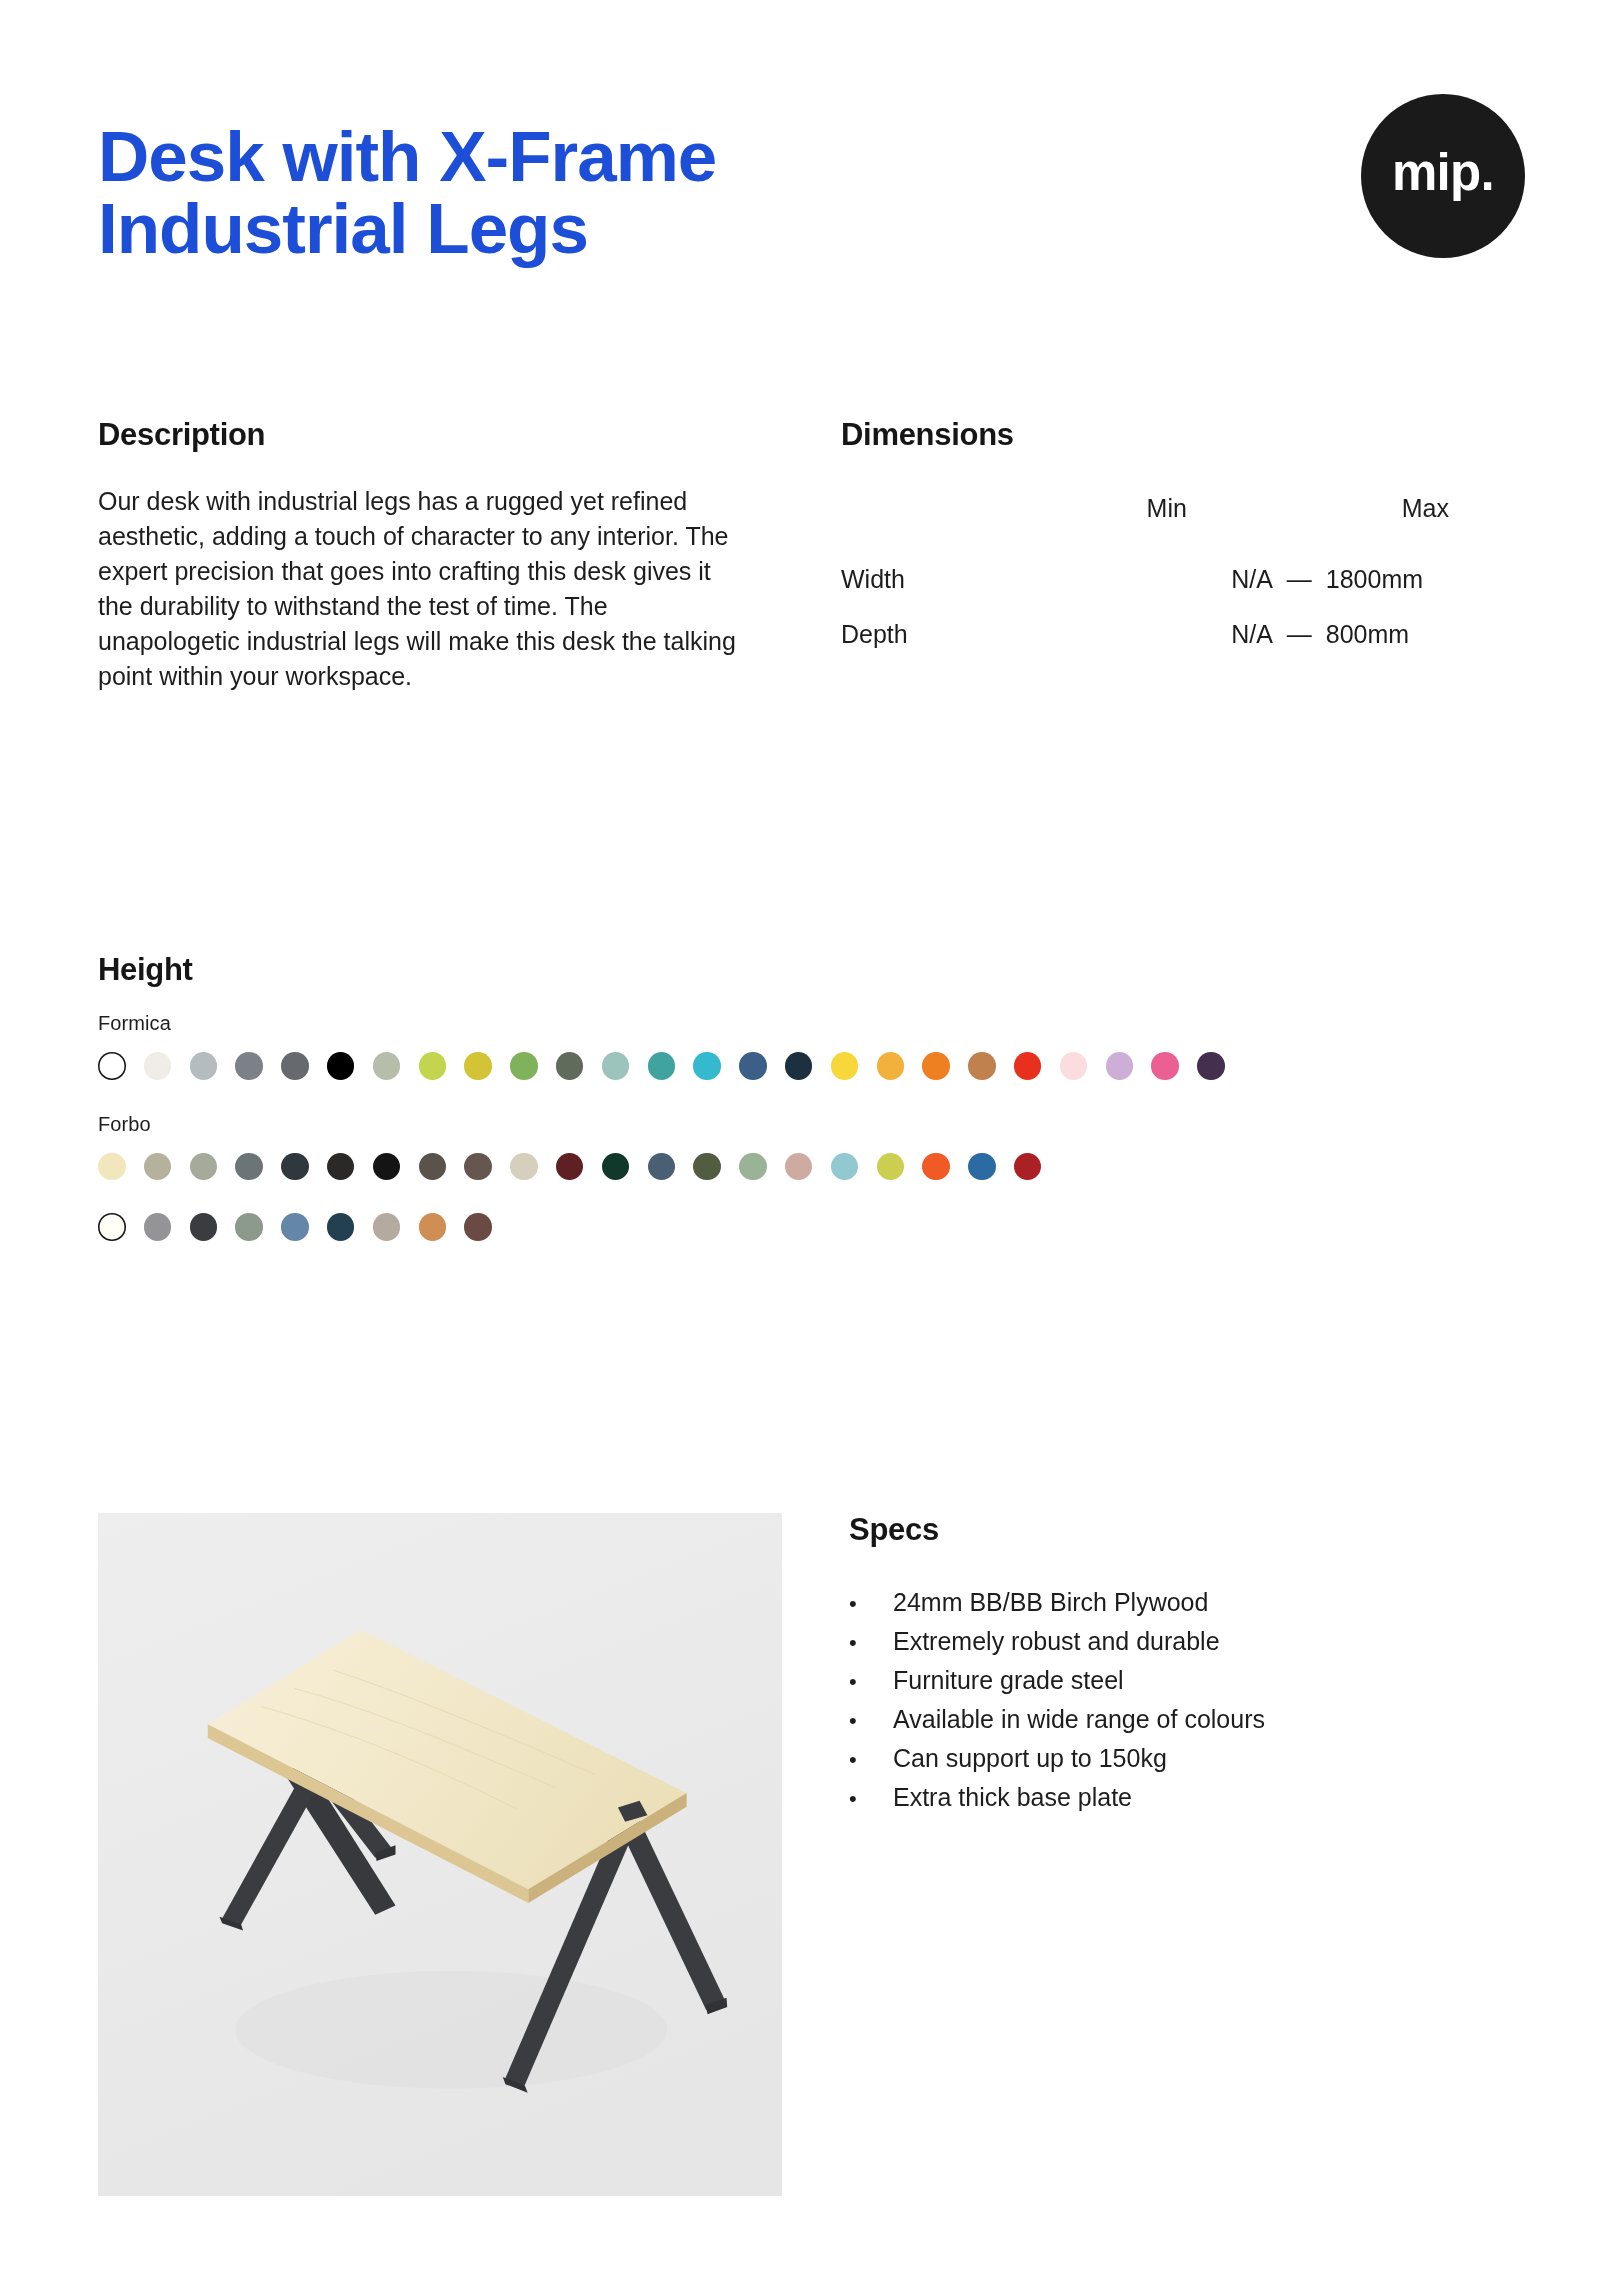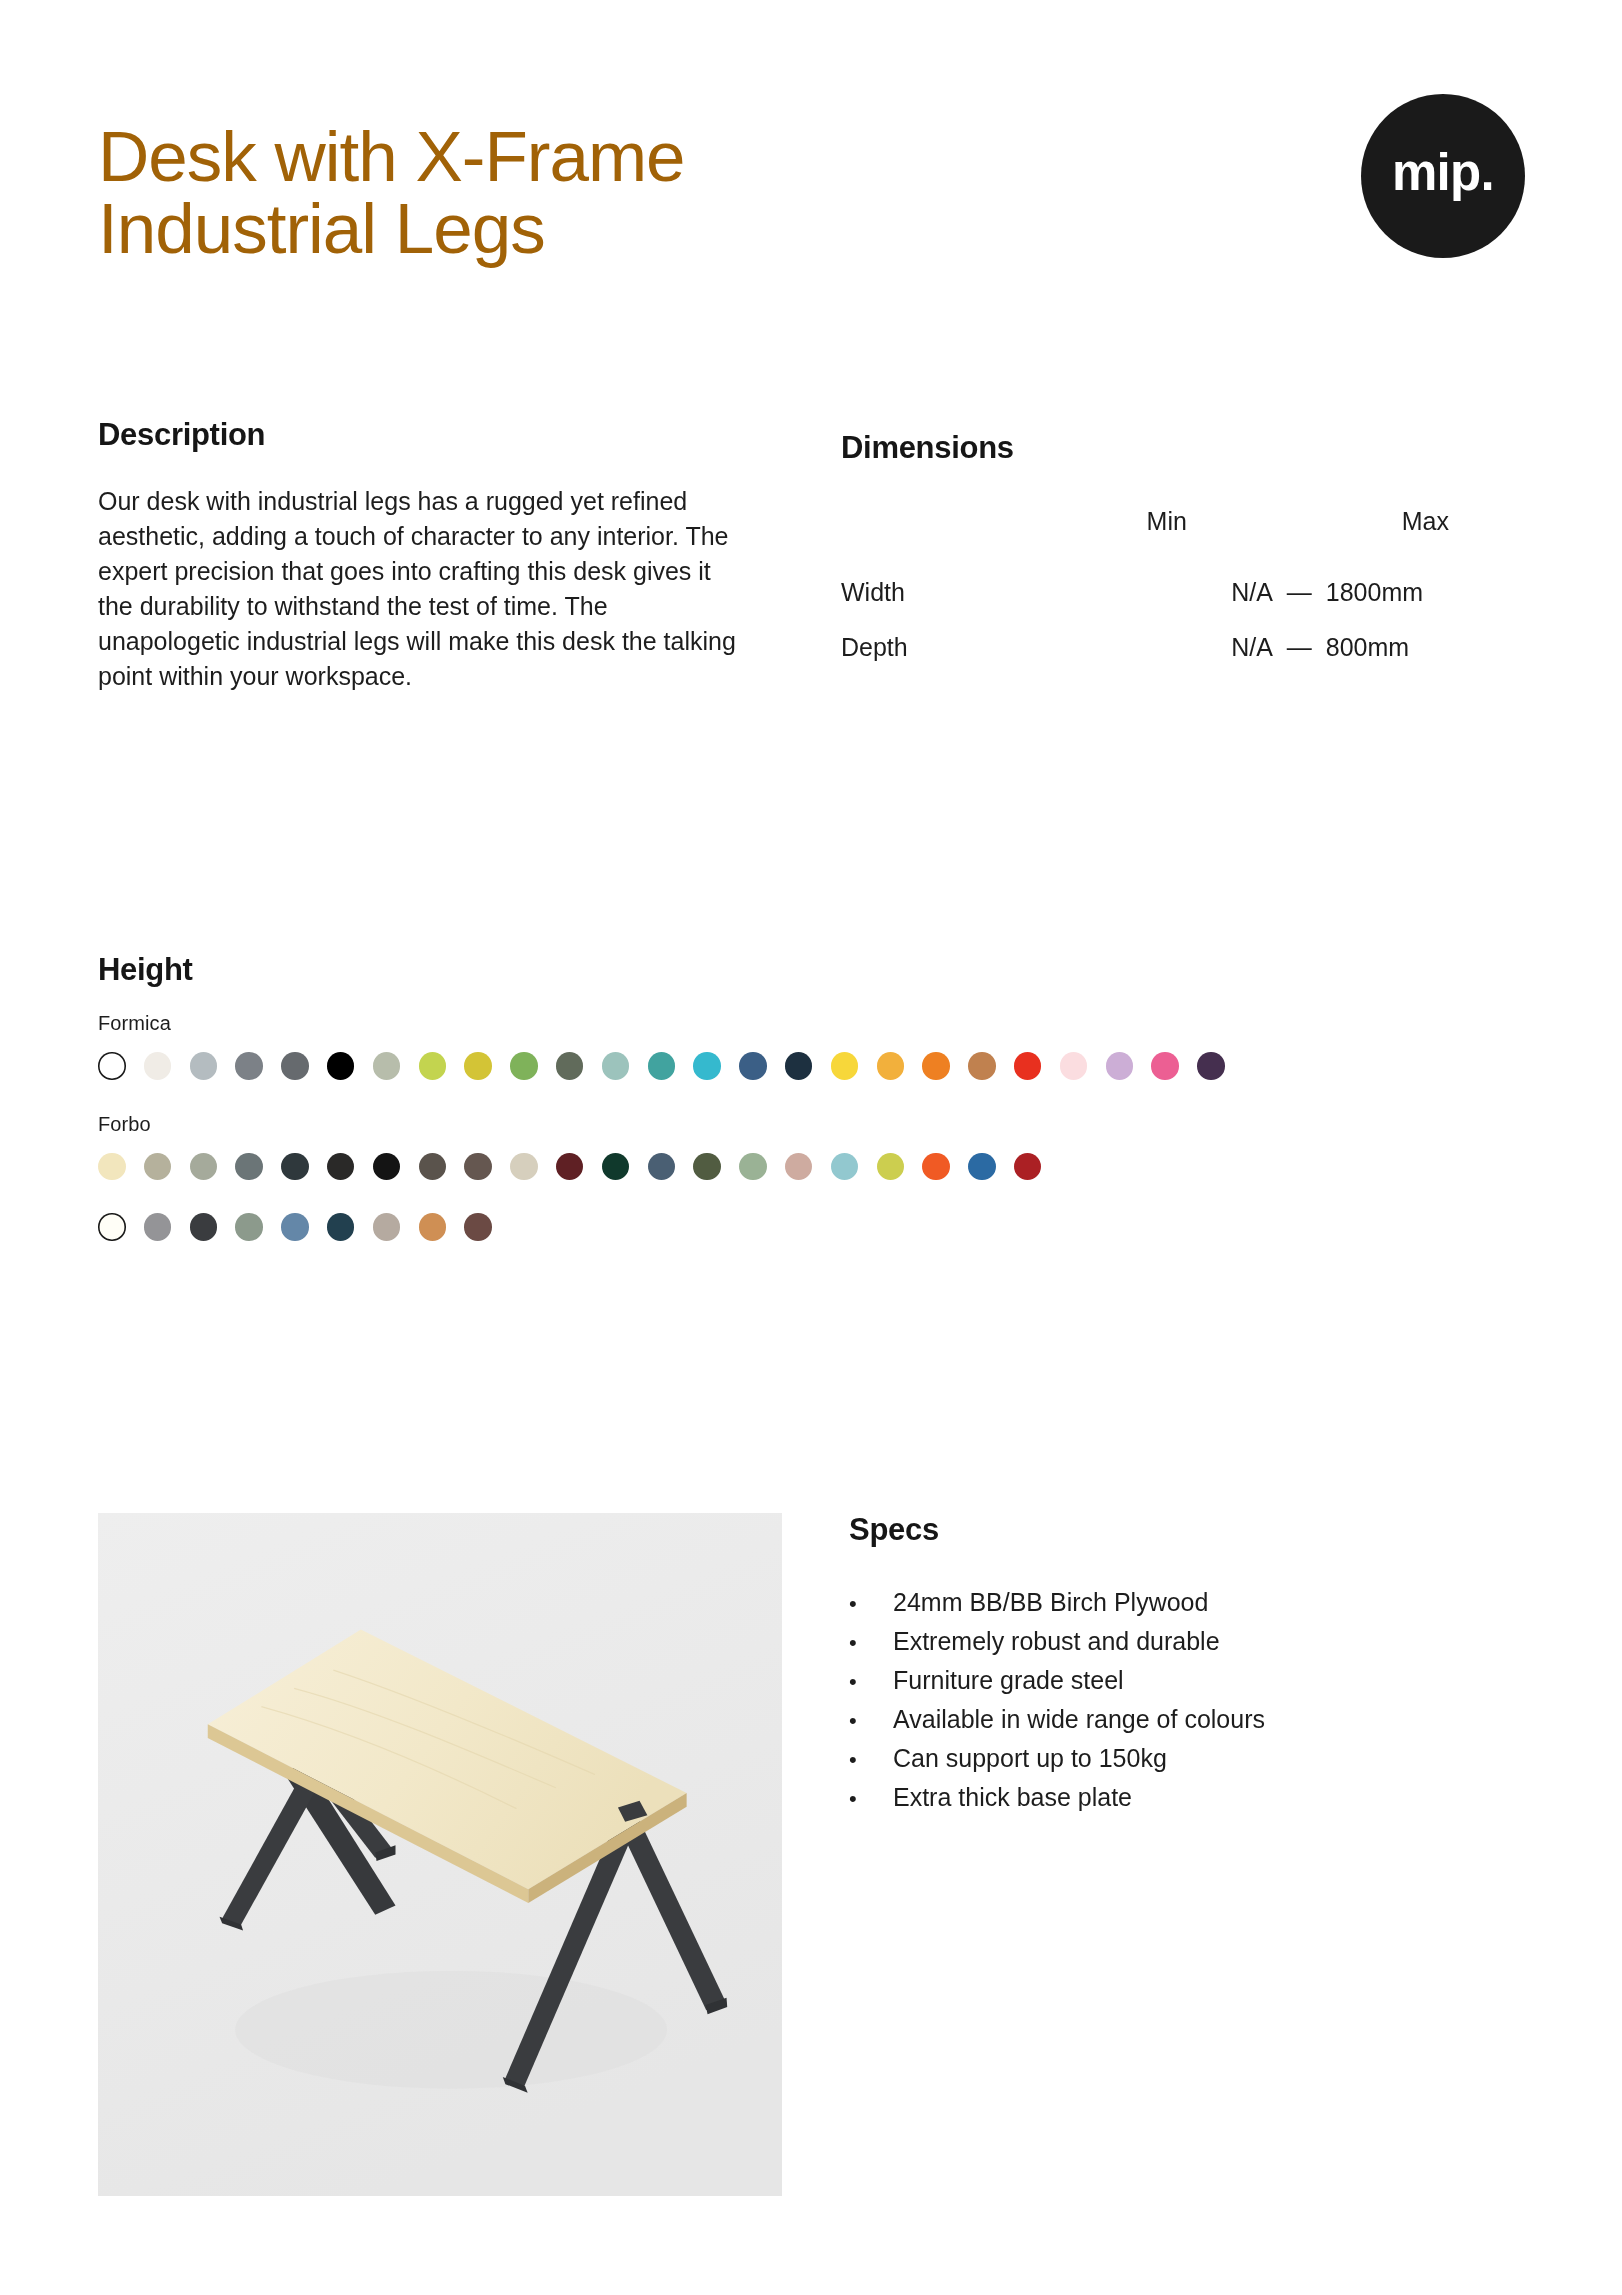--- a/index.html
+++ b/index.html
@@ -25,24 +25,24 @@
   
   .header {
     position: absolute;
     left: 98px;
     top: 121px;
     right: 98px;
     height: 196px;
   }
   .title {
     font-size: 71px;
-    font-weight: normal;
+    font-weight: bold;
     line-height: 1.02;
     letter-spacing: -1px;
-    color: #a16207;
+    color: #1d4ed8;
     margin: 0;
     max-width: 982px;
     white-space: pre-line;
   }
   .logo {
     position: absolute;
     right: 0;
     top: -27.5px;
     width: 164px;
     height: 164px;
@@ -84,21 +84,20 @@
     color: #1d1d1d;
     max-width: 654px;
   }
 
   
   .dimensions-block {
     position: absolute;
     left: 841px;
     top: 417px;
     width: 684px;
-    margin-top: 13px;
   }
   .dim-table {
     margin-top: 41px;
     width: 684px;
     border-collapse: collapse;
     font-size: 25px;
     color: #1d1d1d;
   }
   .dim-table th {
     font-weight: normal;

